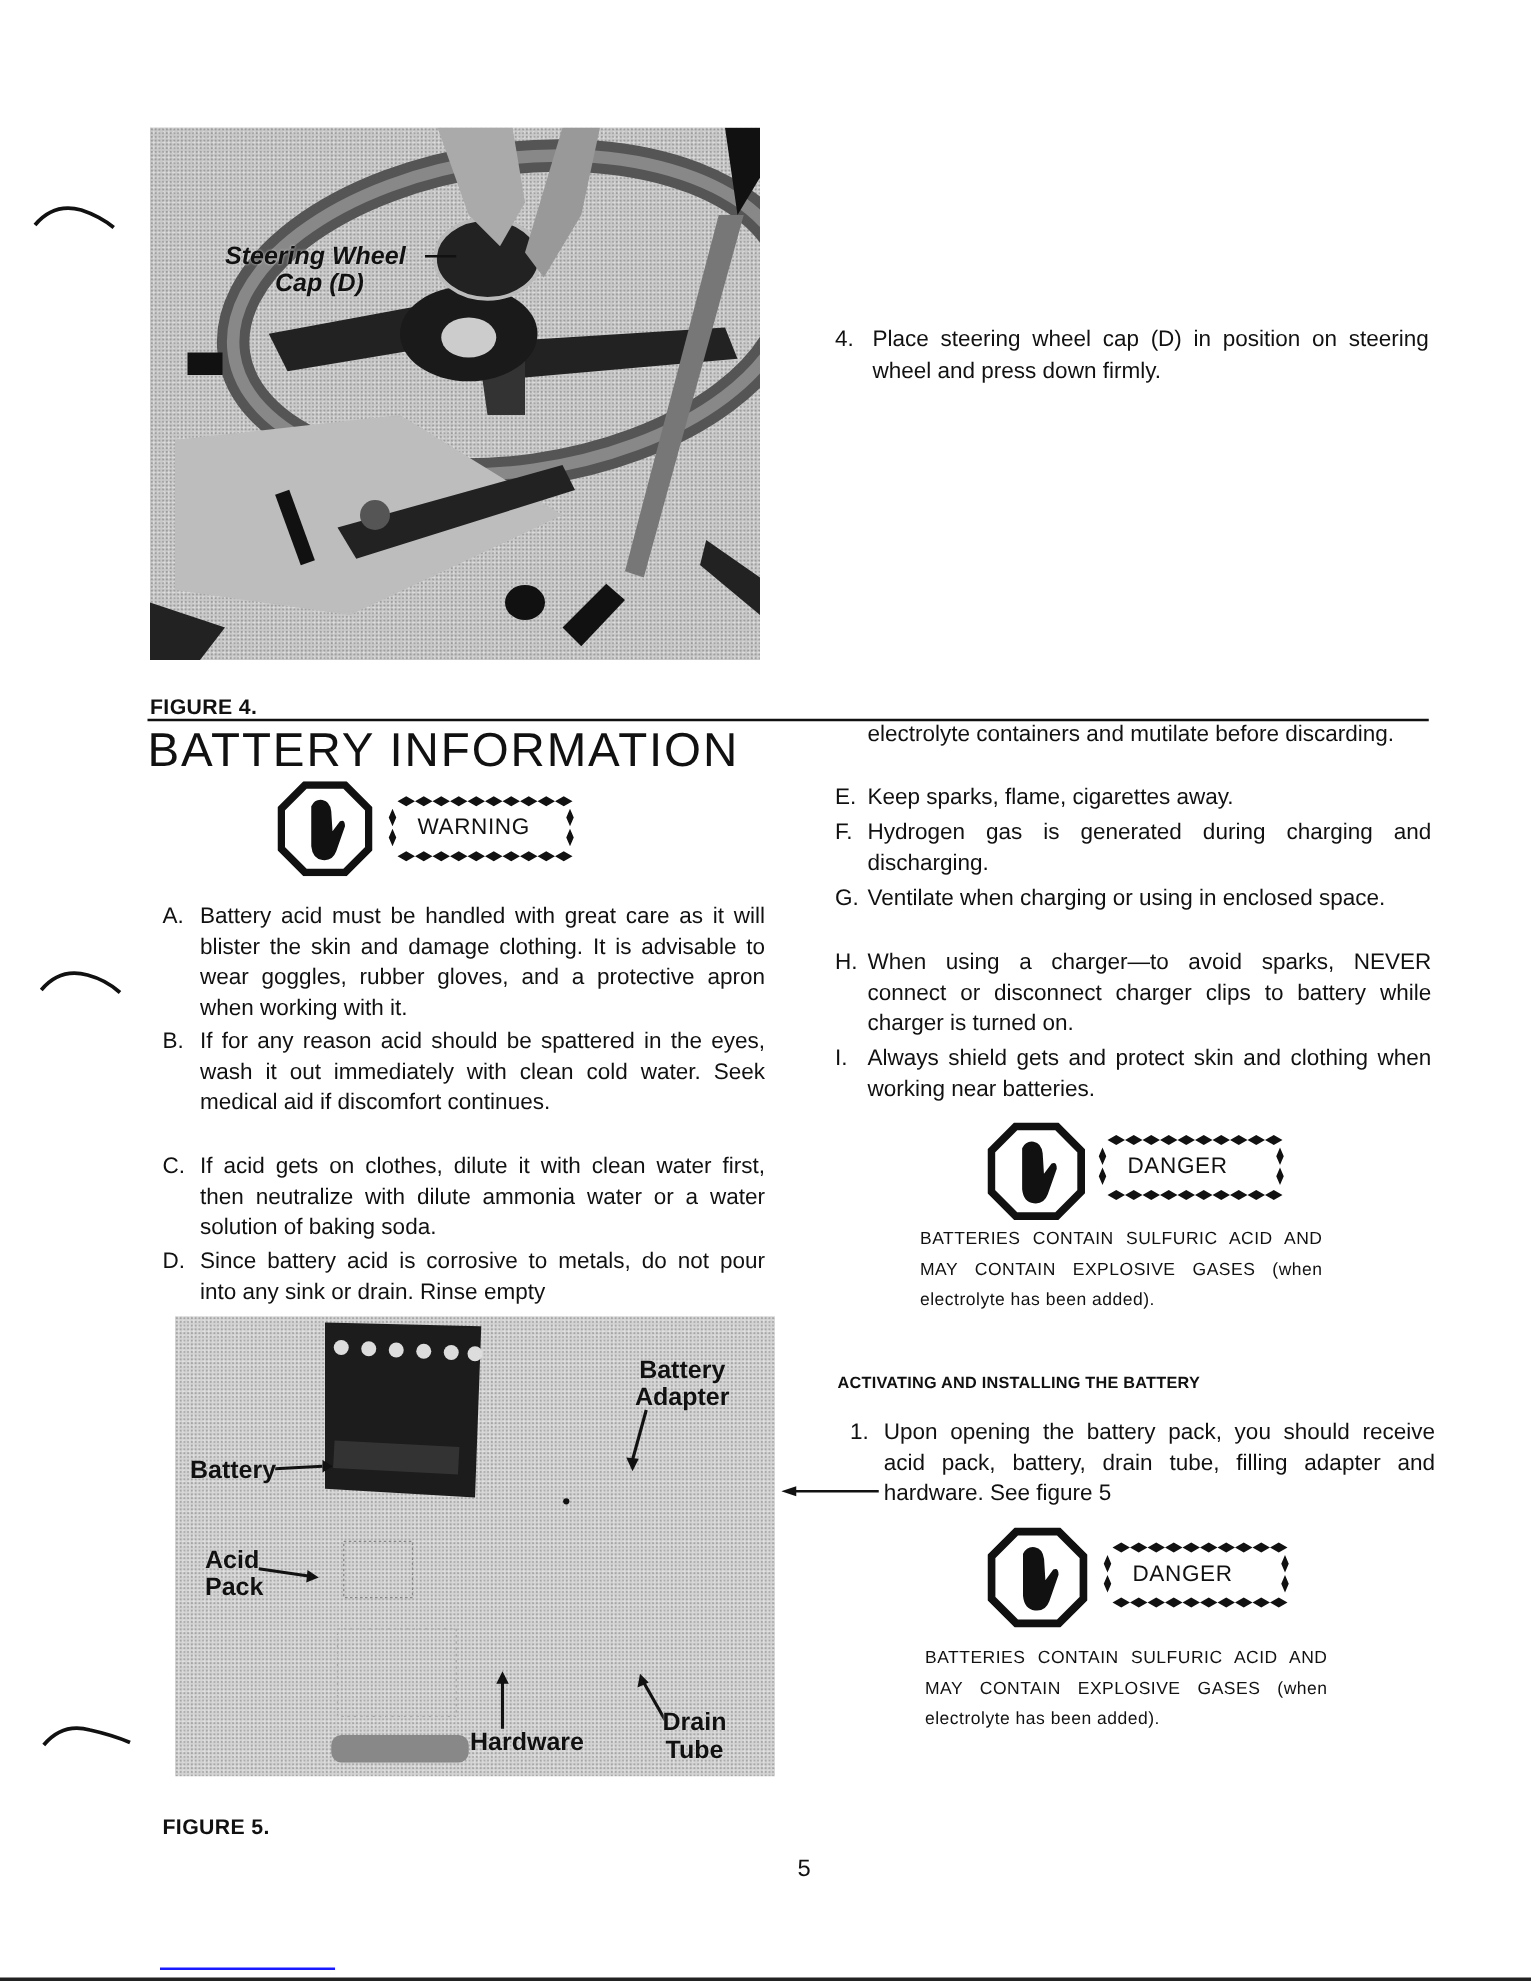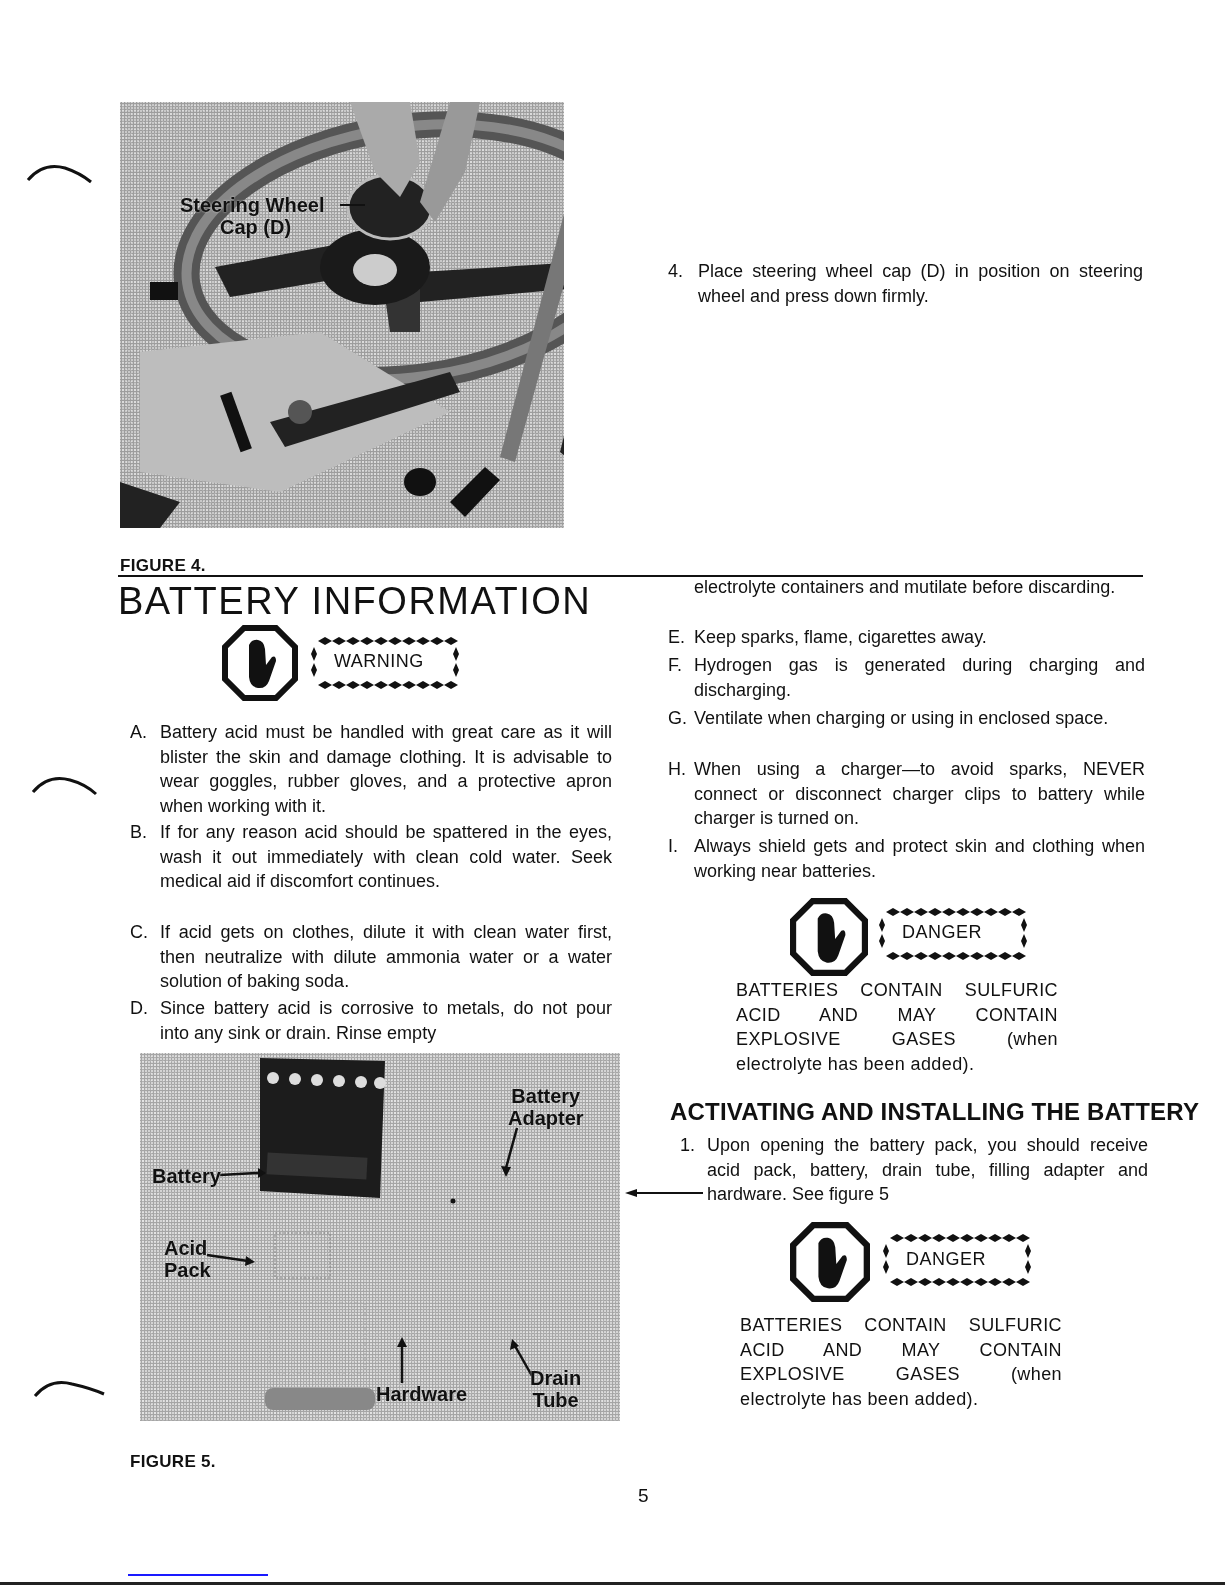--- a/index.html
+++ b/index.html
@@ -27,56 +27,56 @@
     color: #111;
     text-shadow: 0 0 2px #ddd;
   }
 
   .fig-caption { font-weight: bold; font-size: 17px; letter-spacing: 0.3px; }
   .rule { position: absolute; height: 2px; background: #111; }
 
   .heading-big {
     font-weight: normal; font-size: 38px; letter-spacing: 1.5px;
   }
-  .subheading { font-weight: bold; font-size: 24px; letter-spacing: 0.2px; }
+  .subheading { font-weight: bold; font-size: 13px; letter-spacing: 0.2px; }
 
   .body-text {
     font-size: 18px; line-height: 24.5px; text-align: justify;
     text-align-last: left;
   }
   .list-item { position: absolute; }
   .list-item .marker { position: absolute; left: 0; top: 0; }
   .list-item .text { margin-left: 0; }
 
   
   .sign { position: absolute; }
   .sign-word {
     position: absolute; font-weight: normal; font-size: 18px; letter-spacing: 0.5px;
   }
-  .caps-text { font-size: 18px; line-height: 24.5px; letter-spacing: 0.4px; text-align: justify; text-align-last: left; }
+  .caps-text { font-size: 14px; line-height: 24.5px; letter-spacing: 0.4px; text-align: justify; text-align-last: left; }
 
   .page-number { font-size: 19px; }
   .blue-line { position: absolute; height: 2px; background: #1a1aff; }
   .bottom-edge { position: absolute; height: 3px; background: #222; }
   .margin-mark { position: absolute; }
 </style>
 </head>
 <body>
 
 <svg class="margin-mark" style="left:25px;top:160px" width="70" height="30">
   <path d="M3 20 Q18 2 40 8 Q55 13 66 22" stroke="#111" stroke-width="3" fill="none"></path>
 </svg>
 <svg class="margin-mark" style="left:30px;top:770px" width="70" height="30">
   <path d="M3 22 Q18 4 40 10 Q55 14 66 24" stroke="#111" stroke-width="3" fill="none"></path>
 </svg>
 <svg class="margin-mark" style="left:32px;top:1374px" width="75" height="30">
   <path d="M3 22 Q18 4 40 10 Q58 14 72 20" stroke="#111" stroke-width="3" fill="none"></path>
 </svg>
 
-<div class="photo" style="left:120px;top:102px;width:444px;height:426px;">
+<div class="photo" style="left:120px;top:102px;width:488px;height:426px;font-style:italic;">
   <svg width="488" height="426">
 
     <ellipse cx="290" cy="150" rx="225" ry="125" fill="none" stroke="#555" stroke-width="26" transform="rotate(-8 290 150)"></ellipse>
     <ellipse cx="290" cy="150" rx="225" ry="125" fill="none" stroke="#888" stroke-width="10" transform="rotate(-8 290 150)"></ellipse>
 
     <path d="M95 165 L230 140 L230 175 L110 195 Z" fill="#222"></path>
     <path d="M300 170 L460 160 L470 185 L300 200 Z" fill="#222"></path>
     <path d="M260 160 L270 230 L300 230 L300 160 Z" fill="#333"></path>
 
     <ellipse cx="255" cy="165" rx="55" ry="38" fill="#1a1a1a"></ellipse>

